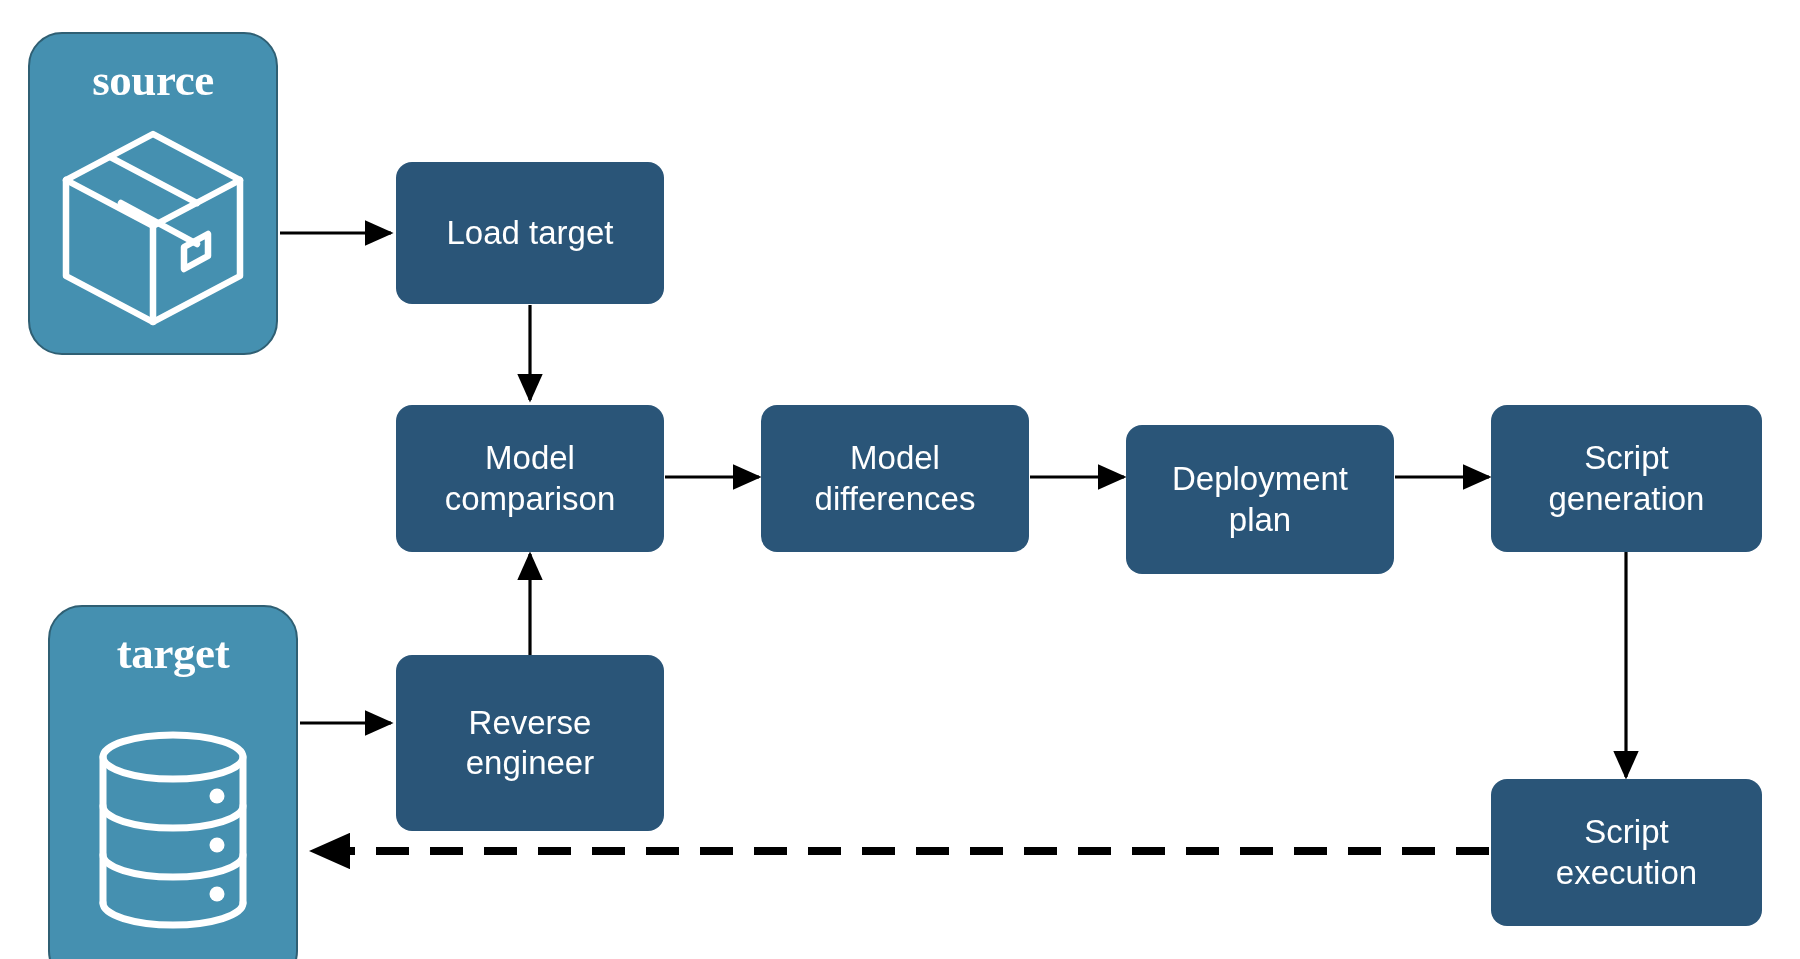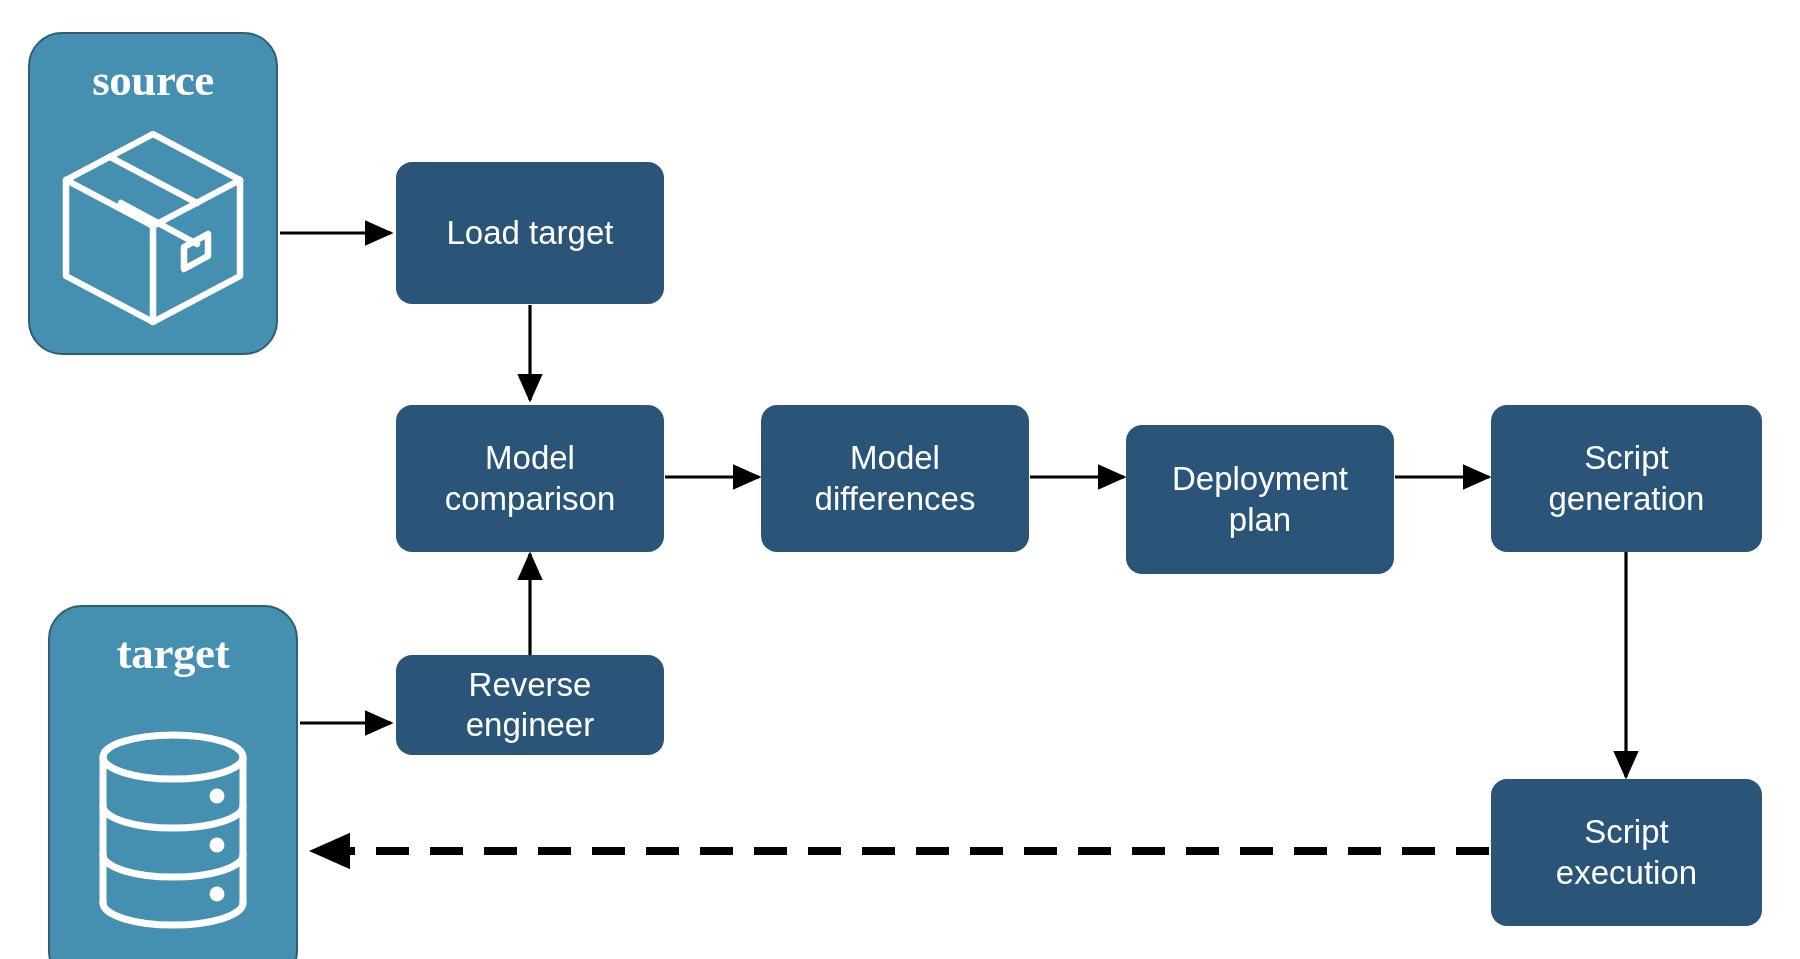--- a/index.html
+++ b/index.html
@@ -166,21 +166,21 @@
   <div class="process-box" style="left:1126px; top:405px; width:268px; height:149px;margin-top:20px;">
     <span class="process-label">Deployment
 plan</span>
   </div>
 
   <div class="process-box" style="left:1491px; top:405px; width:271px; height:147px;">
     <span class="process-label">Script
 generation</span>
   </div>
 
-  <div class="process-box" style="left:396px; top:655px; width:268px; height:100px;">
+  <div class="process-box" style="left:396px; top:655px; width:268px; height:176px;">
     <span class="process-label">Reverse
 engineer</span>
   </div>
 
   <div class="process-box" style="left:1491px; top:779px; width:271px; height:147px;">
     <span class="process-label">Script
 execution</span>
   </div>
 
 </div>

